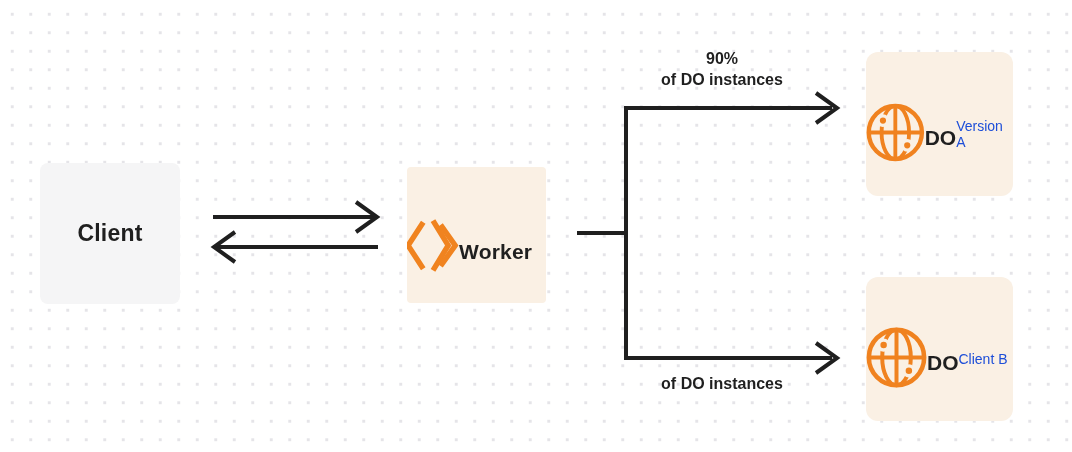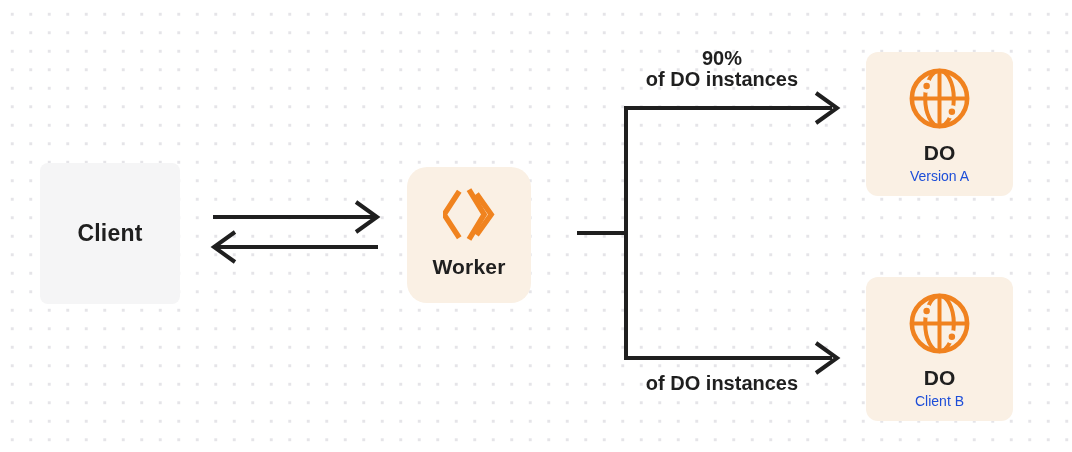--- a/index.html
+++ b/index.html
@@ -24,35 +24,35 @@
     background-image:radial-gradient(circle, var(--dot-grid,#E5E4E8) 1.7px, transparent 1.9px);
     background-size:18.5px 18.5px;
     background-position:3px 5px;
   }
   .connectors{
     position:absolute;left:0;top:0;width:1072px;height:452px;
     pointer-events:none;
   }
   .node{
     position:absolute;
-    display:flex;flex-direction:column;align-items:center;justify-content:center;
+    display:flex;align-items:center;justify-content:center;
   }
   .client-box{
     left:40px;top:163px;width:140px;height:141px;
     background:var(--box-gray,#F5F5F6);
     border-radius:8px;
   }
   .client-box .node-label{
     font-size:23px;font-weight:700;color:var(--text-dark,#1F1F1F);
     letter-spacing:.2px;
   }
   .worker-box{
-    left:407px;top:167px;width:124px;height:136px;
+    left:407px;top:167px;width:139px;height:136px;
     background:var(--box-cream,#FAF0E4);
-    border-radius:20px;
+    border-radius:4px;
     justify-content:flex-start;
     padding-top:21px;
   }
   .worker-box .logo{width:52px;height:54px;}
   .worker-box .node-label{
     margin-top:13px;
     font-size:21px;font-weight:700;color:var(--text-dark,#1F1F1F);
     letter-spacing:.2px;
   }
   .do-box{
@@ -69,21 +69,21 @@
     margin-top:12px;
     font-size:21px;font-weight:700;color:var(--text-dark,#1F1F1F);
   }
   .do-subtitle{
     margin-top:3px;
     font-size:14px;font-weight:400;color:#1d4ed8;
   }
   .branch-label{
     position:absolute;width:220px;left:612px;
     text-align:center;
-    font-size:20px;font-weight:700;color:var(--text-dark,#1F1F1F);
+    font-size:16px;font-weight:700;color:var(--text-dark,#1F1F1F);
     line-height:21px;
   }
   .branch-label.top{top:48px;}
   .branch-label.bottom{top:373px;}
 </style>
 </head>
 <body>
 
 <div class="canvas">
 

